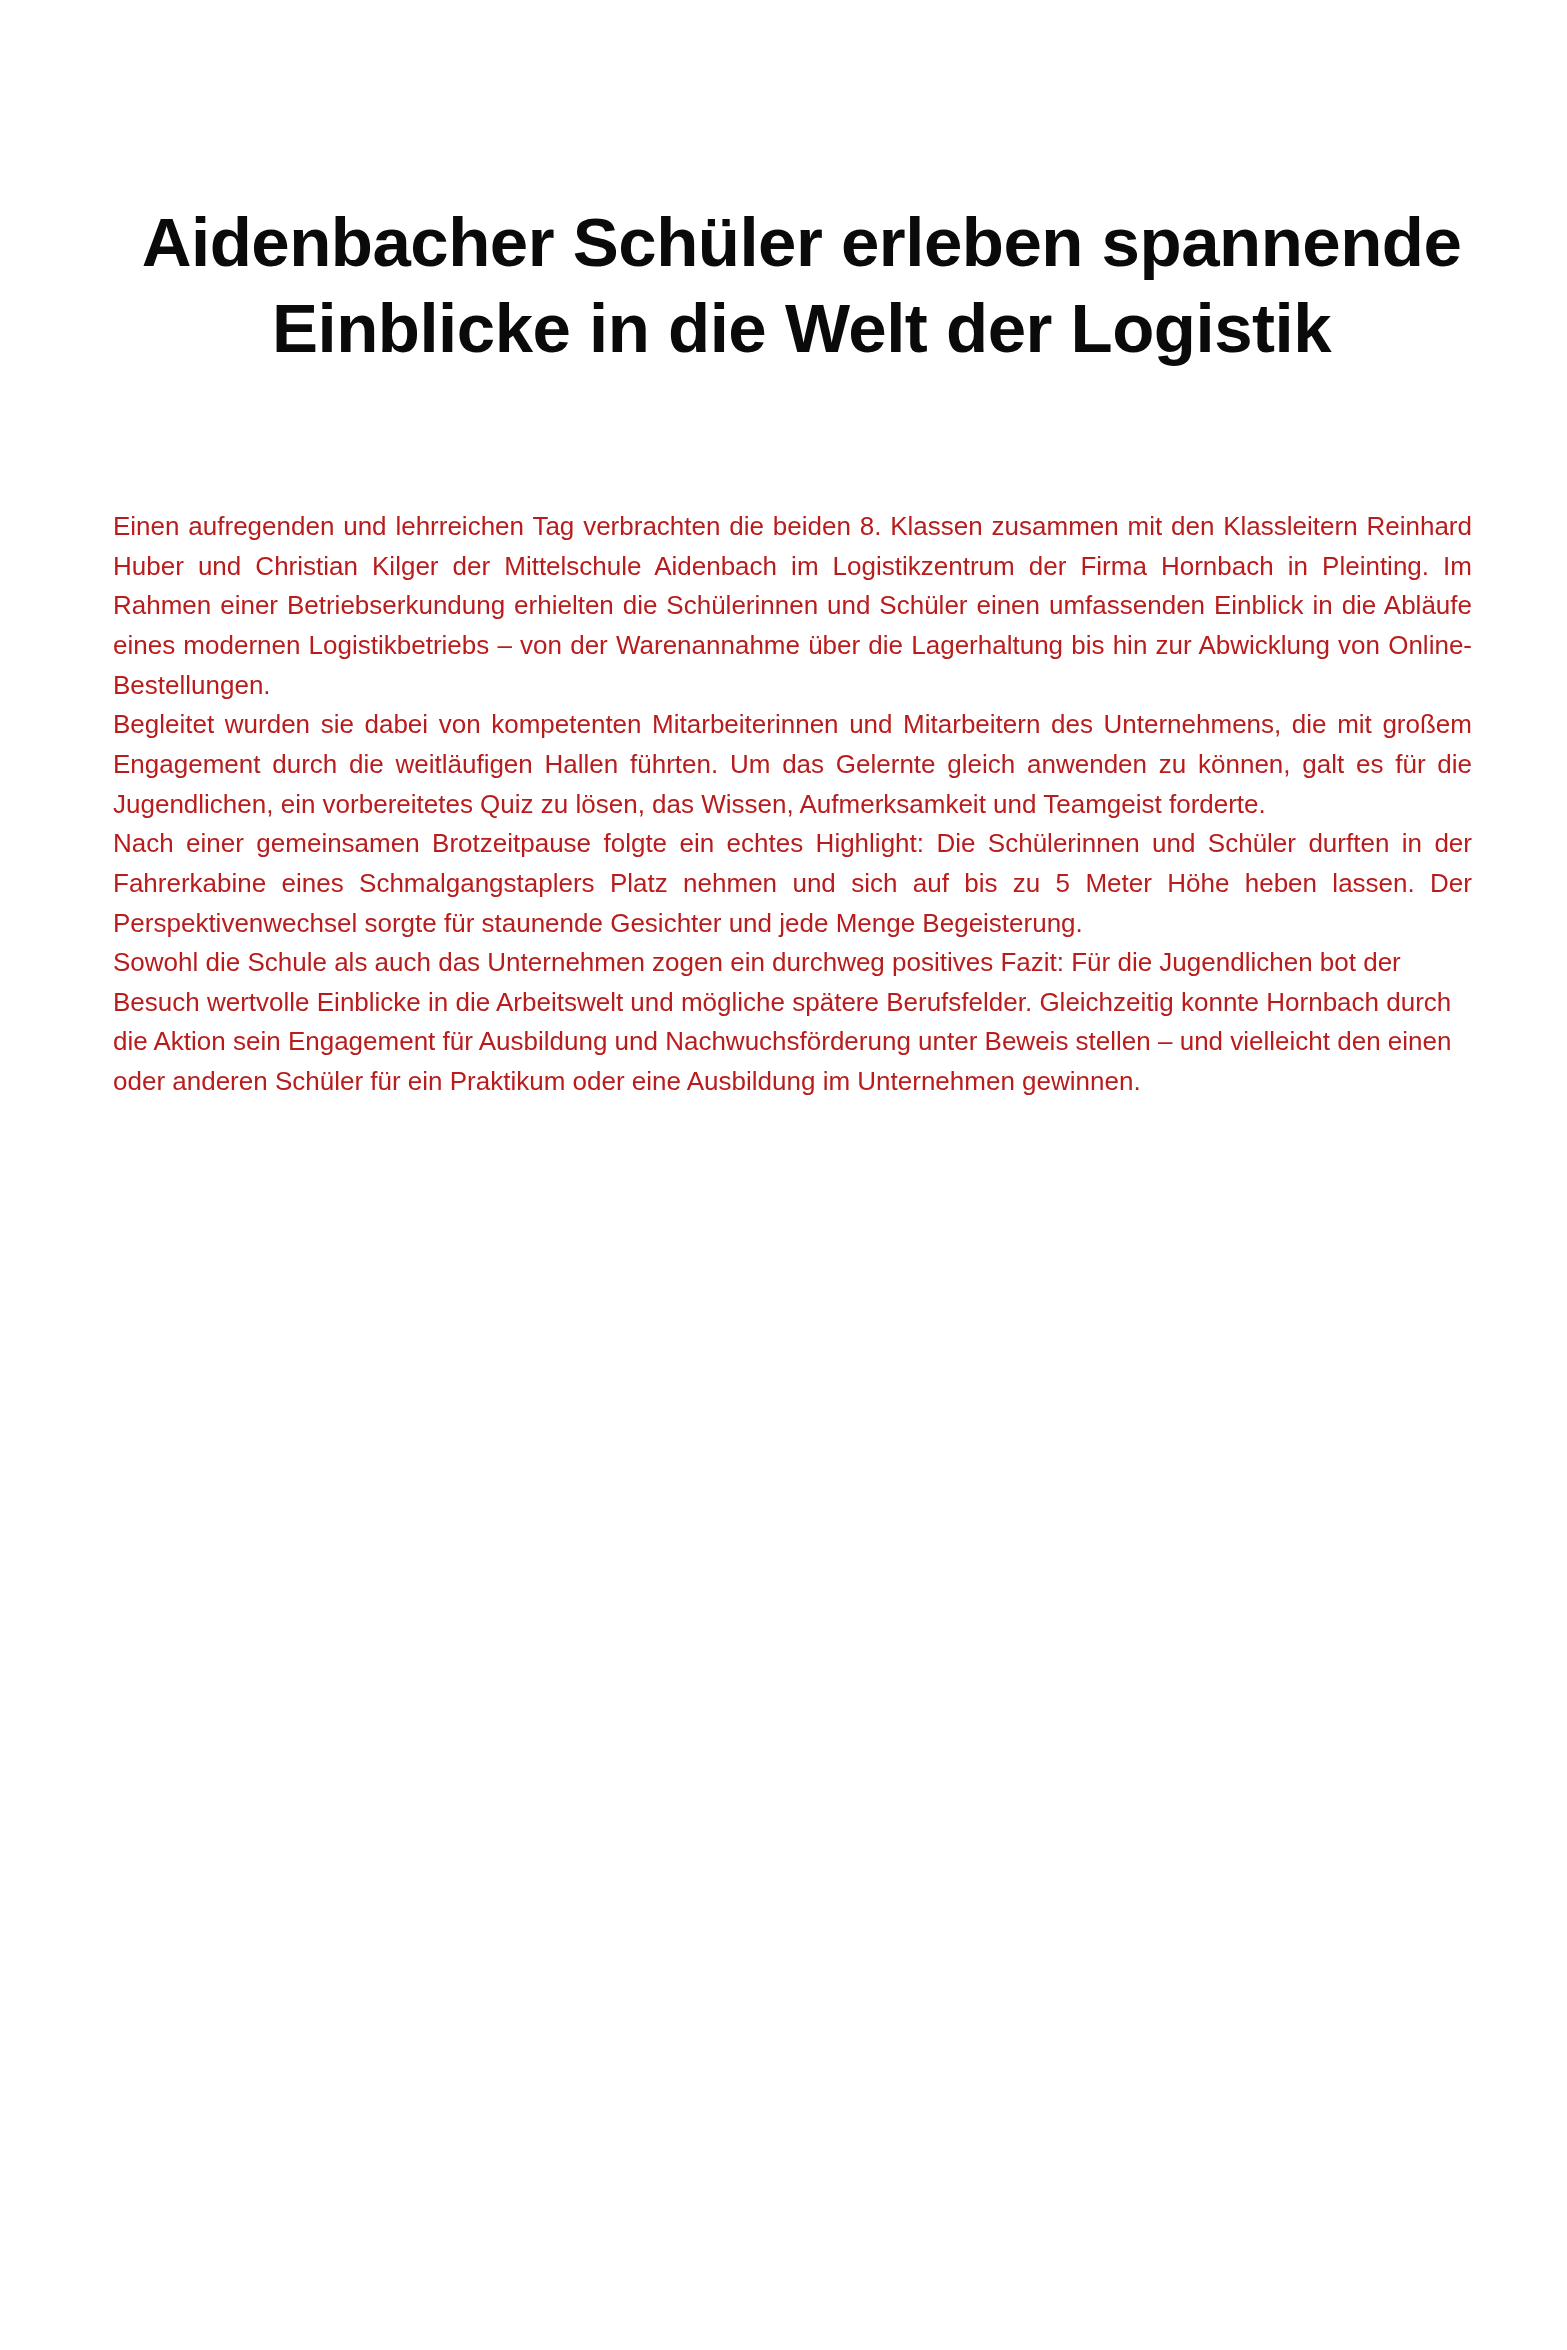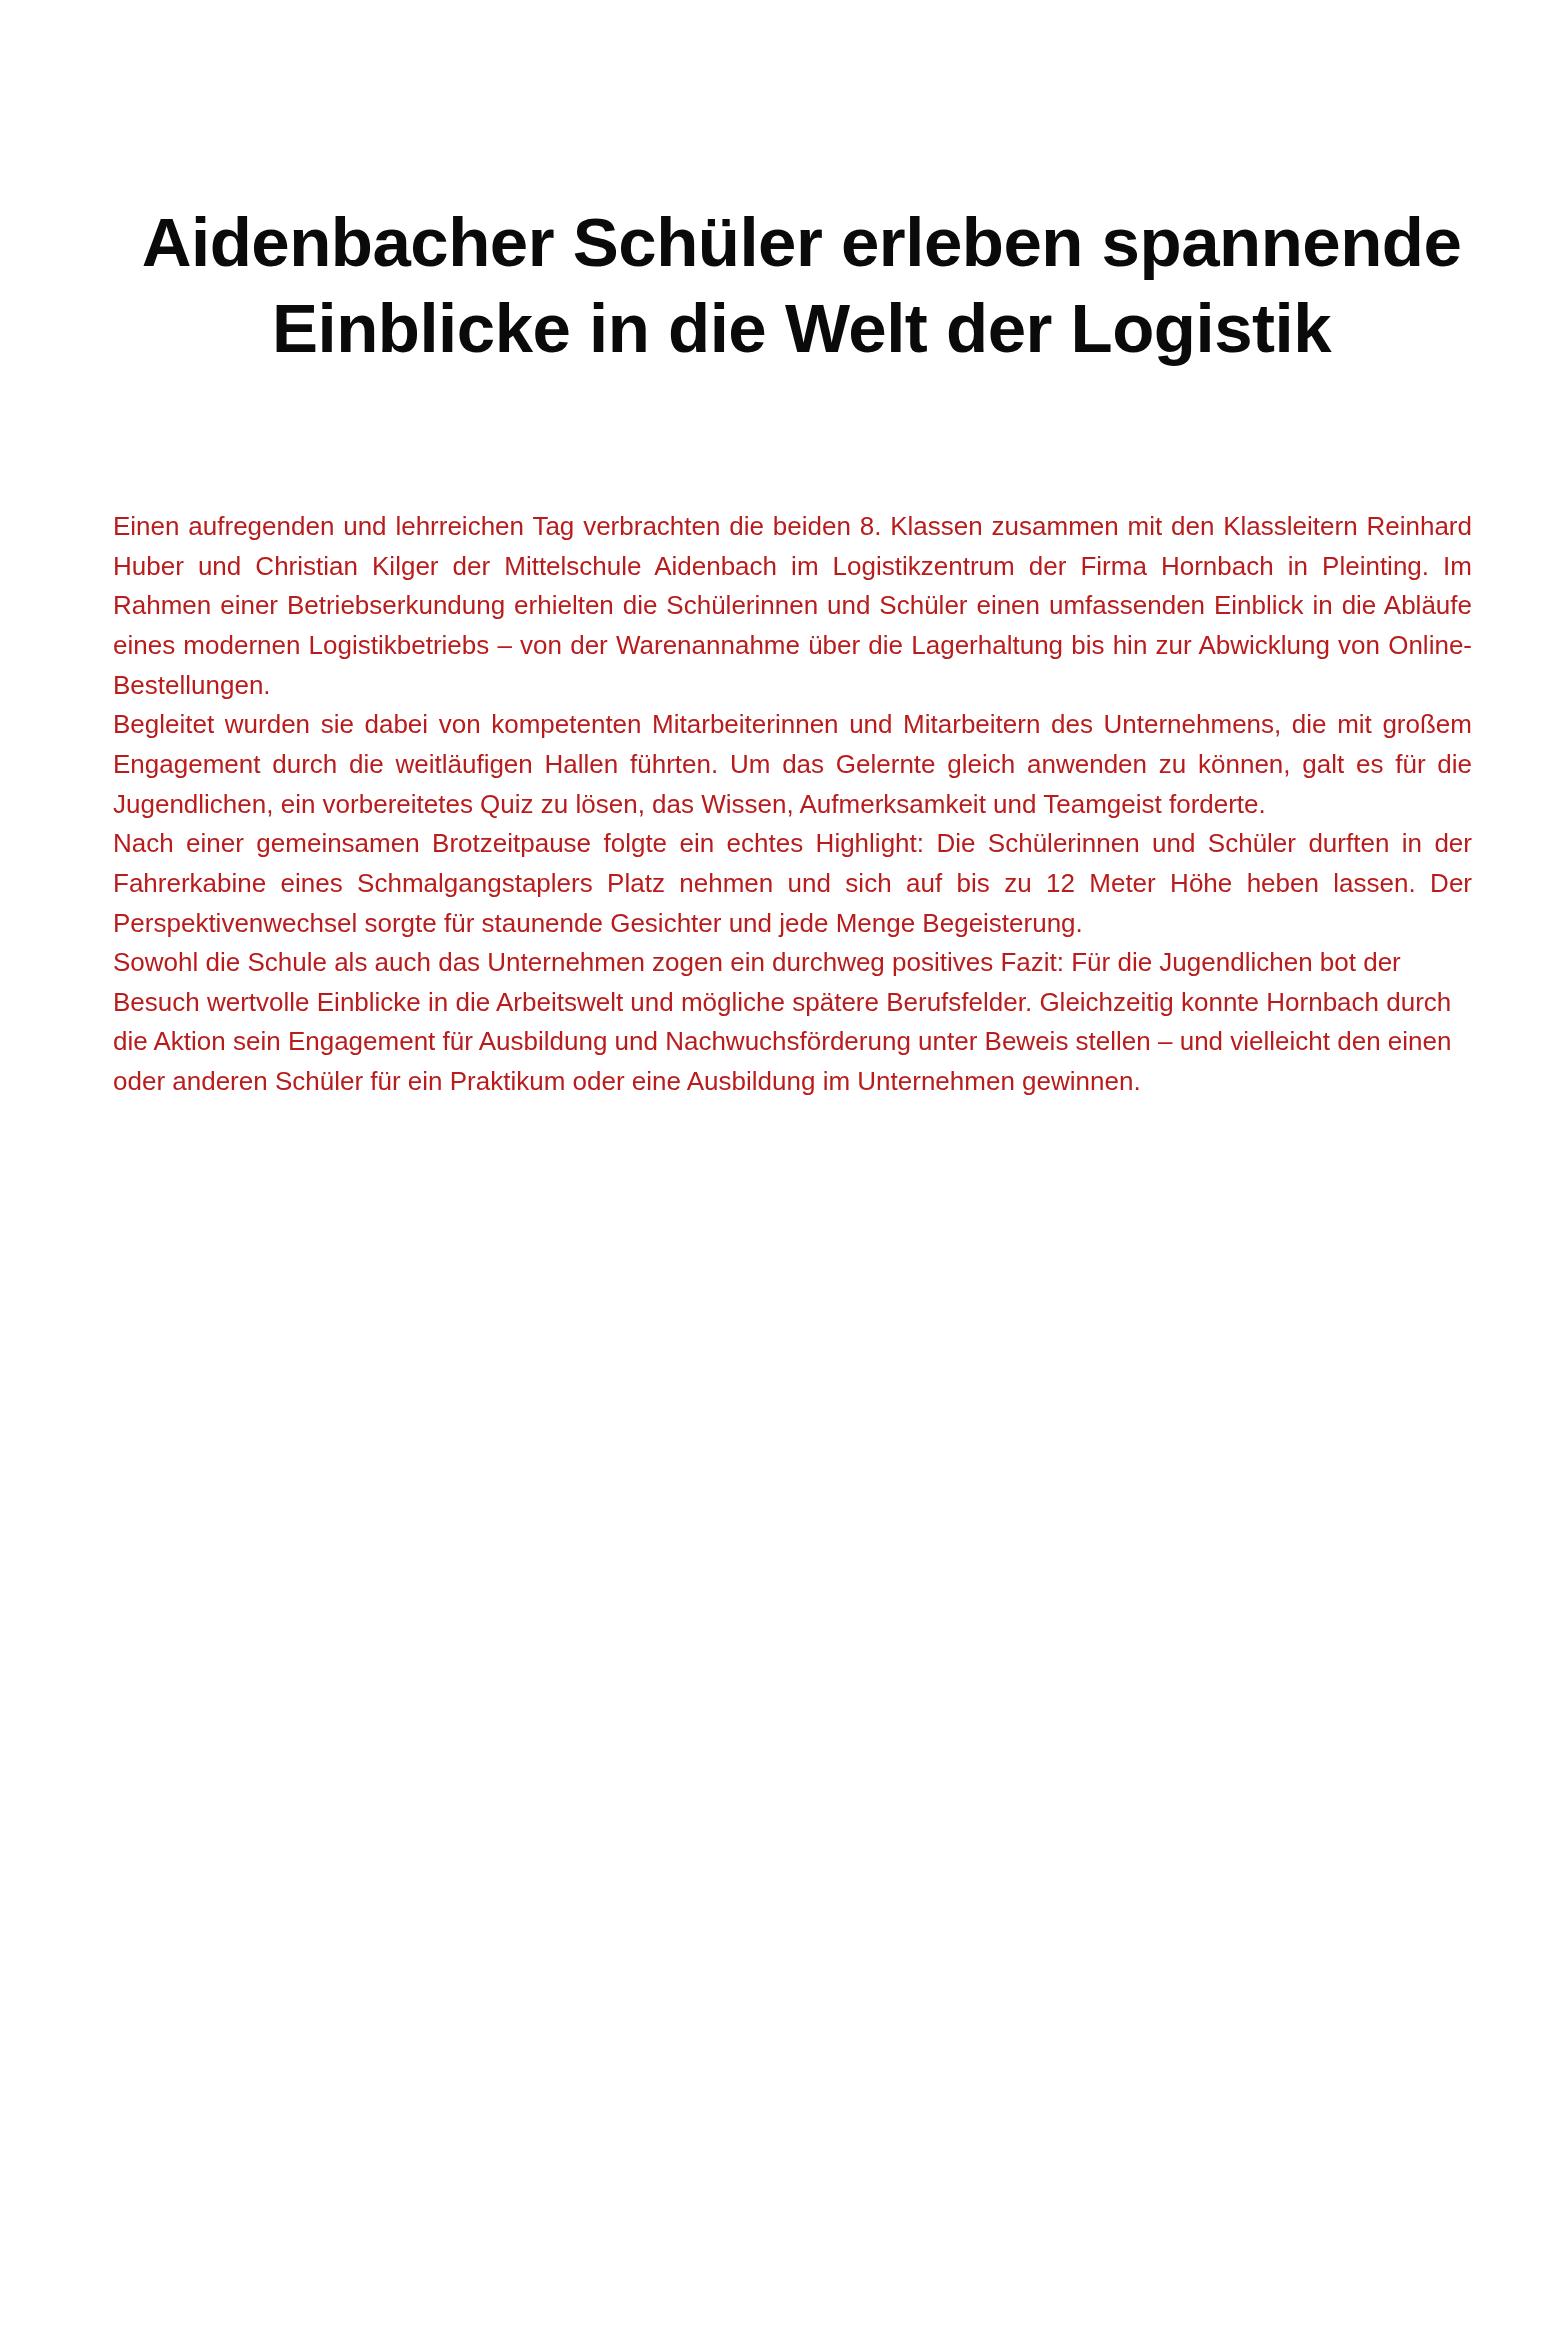--- a/index.html
+++ b/index.html
@@ -59,18 +59,18 @@
 </style>
 </head>
 <body>
 
 <div class="page">
   <div class="content">
     <h1 class="doc-title">Aidenbacher Schüler erleben spannende Einblicke in die Welt der Logistik</h1>
     <div class="body-block">
       <p class="para">Einen aufregenden und lehrreichen Tag verbrachten die beiden 8. Klassen zu­sammen mit den Klassleitern Reinhard Huber und Christian Kilger der Mittel­schule Aidenbach im Logistikzentrum der Firma Hornbach in Pleinting. Im Rahmen einer Betriebserkundung erhielten die Schülerinnen und Schüler einen umfassenden Einblick in die Abläufe eines modernen Logistikbetriebs – von der Warenannahme über die Lagerhaltung bis hin zur Abwicklung von On­line-Bestellungen.</p>
       <p class="para">Begleitet wurden sie dabei von kompetenten Mitarbeiterinnen und Mitarbeitern des Unternehmens, die mit großem Engagement durch die weitläufigen Hallen führten. Um das Gelernte gleich anwenden zu können, galt es für die Jugendli­chen, ein vorbereitetes Quiz zu lösen, das Wissen, Aufmerksamkeit und Teamgeist forderte.</p>
-      <p class="para">Nach einer gemeinsamen Brotzeitpause folgte ein echtes Highlight: Die Schü­lerinnen und Schüler durften in der Fahrerkabine eines Schmalgangstaplers Platz nehmen und sich auf bis zu 12 Meter Höhe heben lassen. Der Perspekti­venwechsel sorgte für staunende Gesichter und jede Menge Begeisterung.</p>
+      <p class="para">Nach einer gemeinsamen Brotzeitpause folgte ein echtes Highlight: Die Schü­lerinnen und Schüler durften in der Fahrerkabine eines Schmalgangstaplers Platz nehmen und sich auf bis zu 5 Meter Höhe heben lassen. Der Perspekti­venwechsel sorgte für staunende Gesichter und jede Menge Begeisterung.</p>
       <p class="para">Sowohl die Schule als auch das Unternehmen zogen ein durchweg positives Fazit: Für die Jugendlichen bot der Besuch wertvolle Einblicke in die Arbeits­welt und mögliche spätere Berufsfelder. Gleichzeitig konnte Hornbach durch die Aktion sein Engagement für Ausbildung und Nachwuchsförderung unter Beweis stellen – und vielleicht den einen oder anderen Schüler für ein Prakti­kum oder eine Ausbildung im Unternehmen gewinnen.</p>
     </div>
   </div>
 </div>
 
 
 </body></html>

